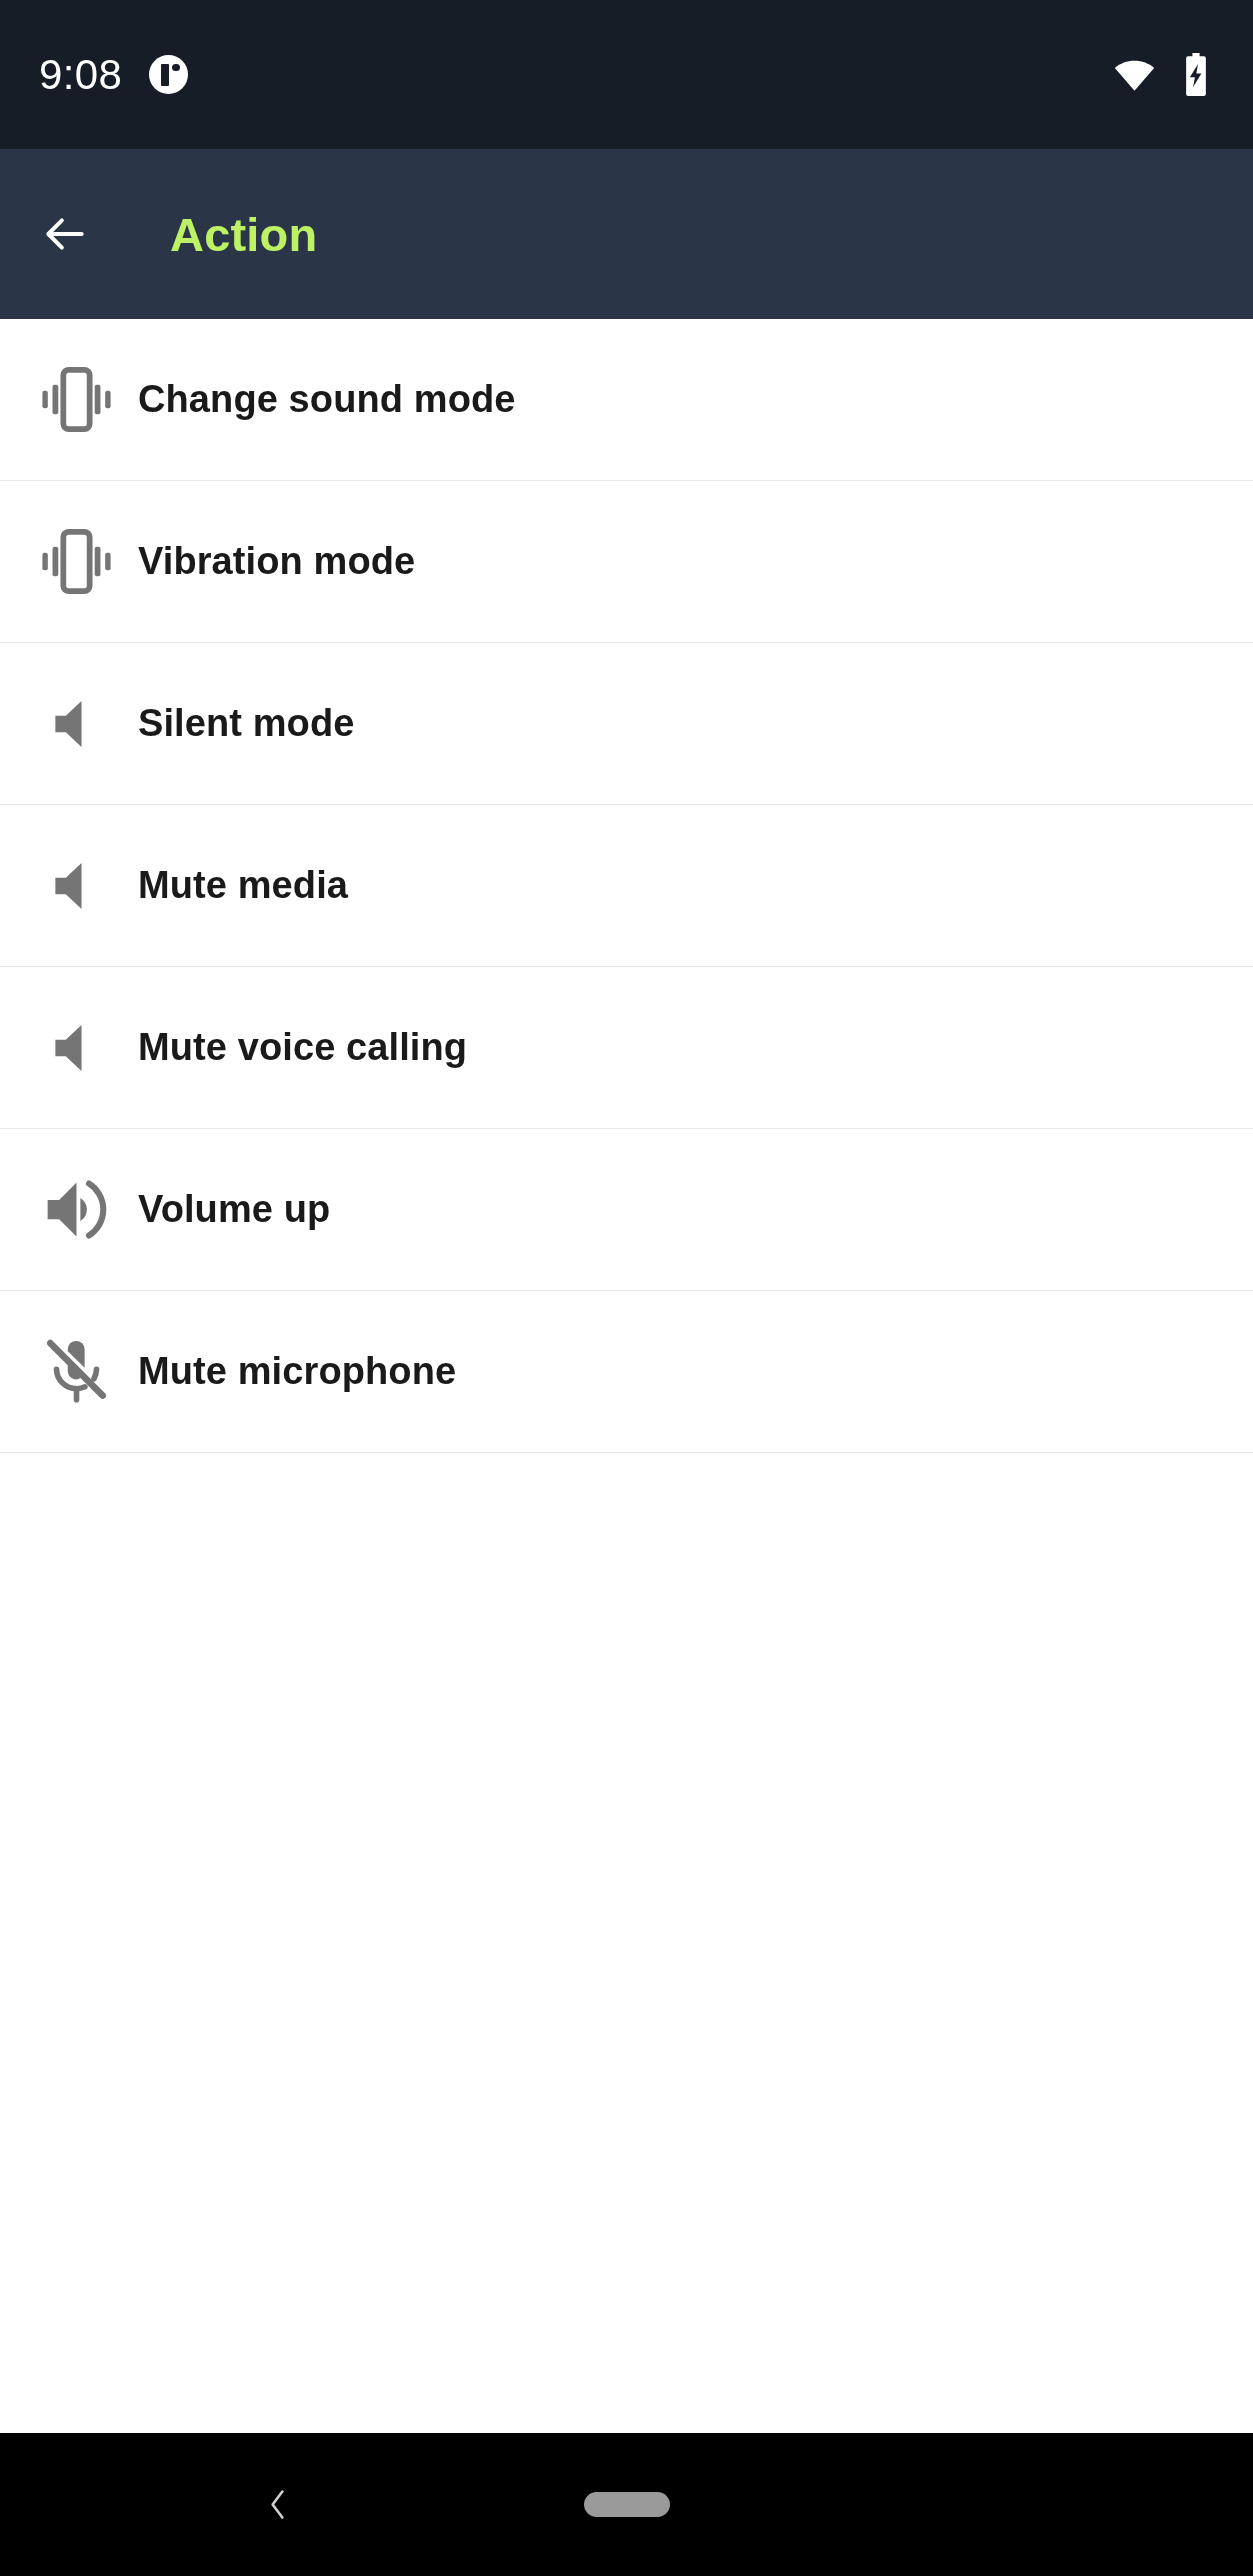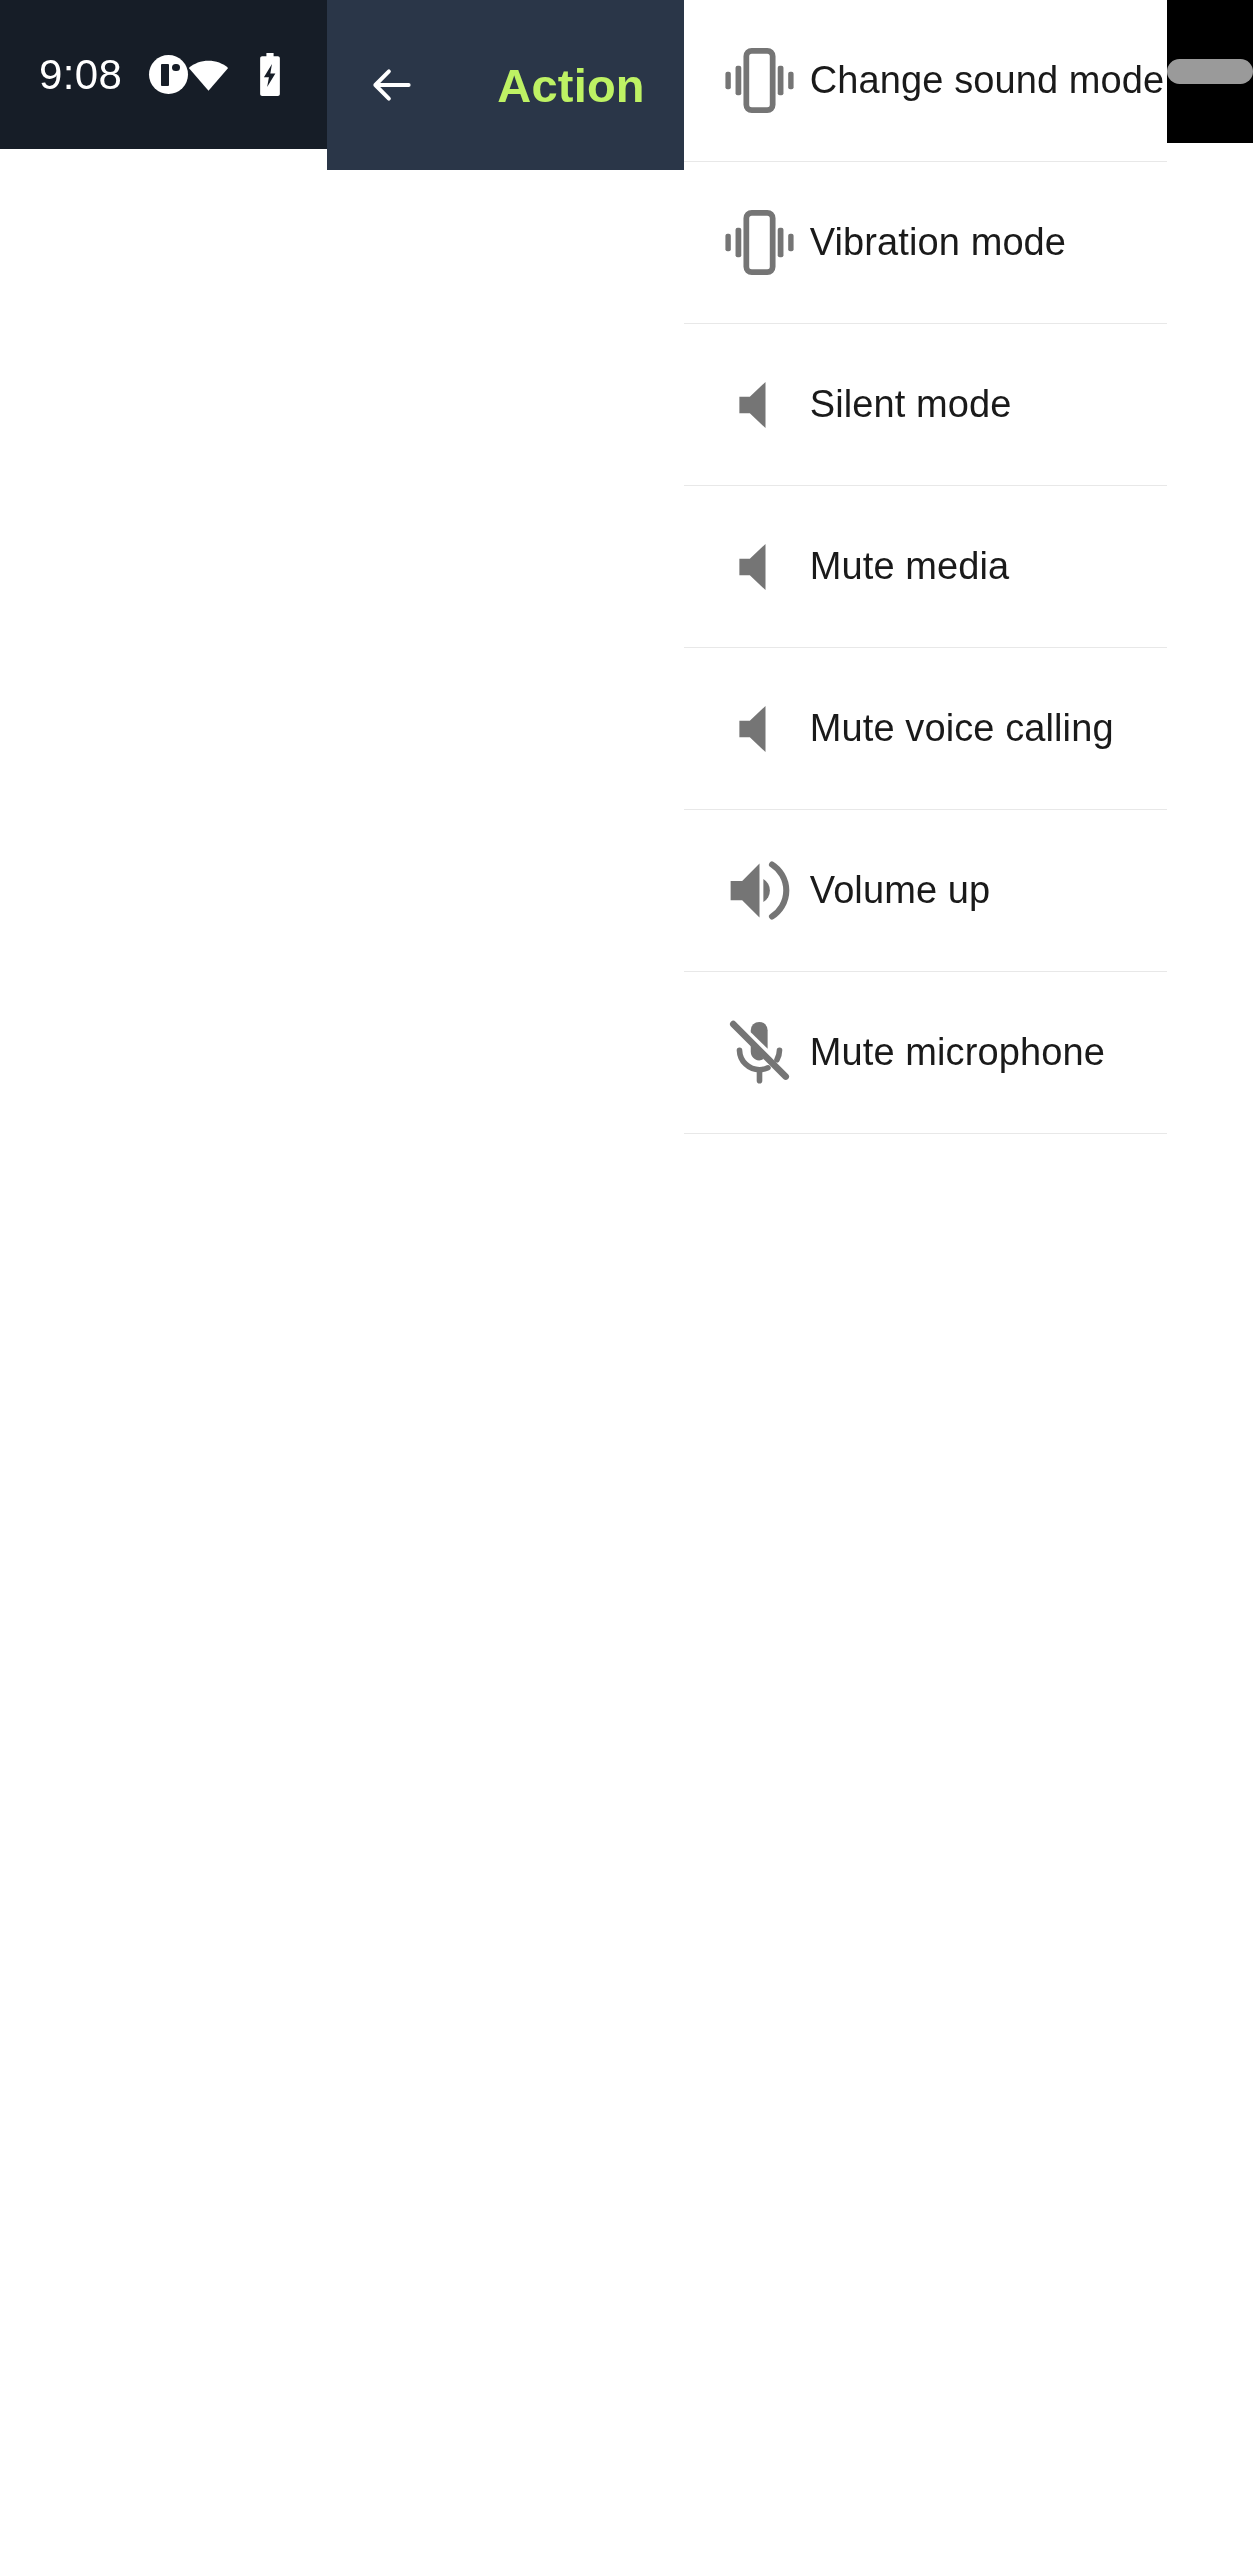--- a/index.html
+++ b/index.html
@@ -4,21 +4,21 @@
 <style>
   * { margin:0; padding:0; box-sizing:border-box; }
   html, body {
     width:1253px; height:2576px;
     background:#ffffff;
     font-family:"Liberation Sans", sans-serif;
     -webkit-font-smoothing:antialiased;
   }
   .phone {
     width:1253px; height:2576px;
-    display:flex; flex-direction:row;
+    display:flex; flex-direction:column;
     background:#ffffff;
     overflow:hidden;
   }
 
   
   .status-bar {
     height:149px;
     background:#161d27;
     display:flex; align-items:center;
     padding:0 39px;
@@ -137,22 +137,22 @@
     height:98px;
     display:flex;
     align-items:center;
     justify-content:center;
     flex:0 0 auto;
   }
   .item-icon svg { display:block; }
   .item-label {
     font-size:38px;
     color:#1a1a1a;
-    font-weight:400;
-    margin-left:1px;
+    font-weight:700;
+    margin-left:13px;
     letter-spacing:0.1px;
     text-align:center;
   }
 
   
   .nav-bar {
     height:143px;
     background:#000000;
     display:flex;
     align-items:center;

